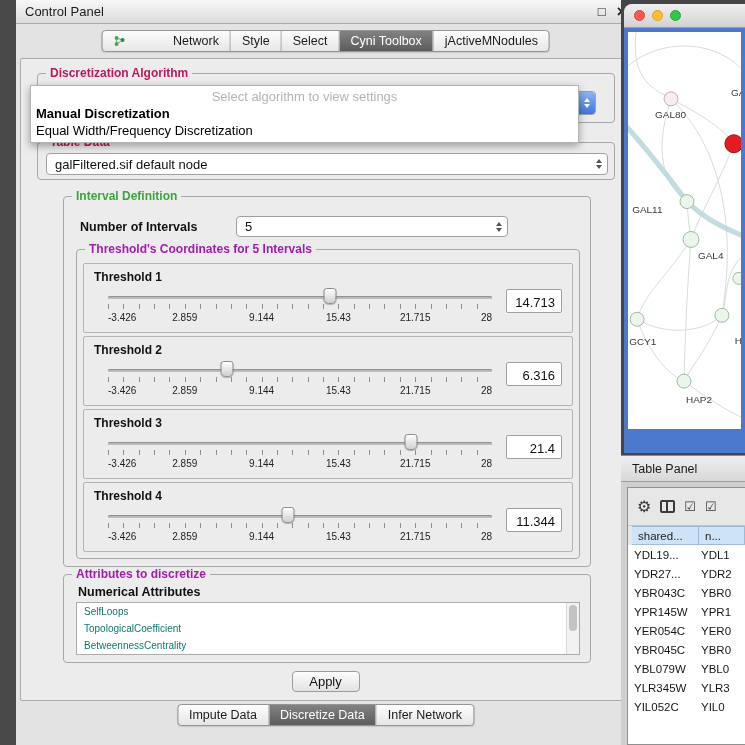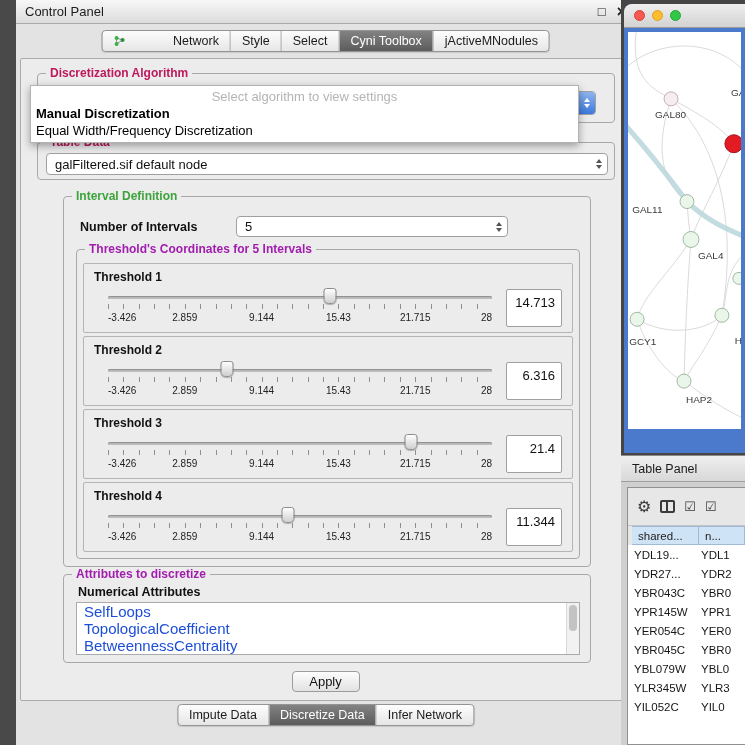--- a/index.html
+++ b/index.html
@@ -61,26 +61,26 @@
 .tp-row{display:flex;align-items:flex-start;padding:2px 10px 0 24px;gap:14px;}
 .slider{position:relative;flex:1;height:42px;}
 .slider-track{position:absolute;left:0;right:0;top:10px;height:3px;background:#bdbdbd;border-radius:2px;box-shadow:inset 0 1px 1px rgba(0,0,0,.25);}
 .slider-thumb{position:absolute;top:2px;width:13px;height:16px;background:linear-gradient(#fefefe,#cfcfcf);border:1px solid #8c8c8c;border-radius:3px 3px 5px 5px;transform:translateX(-50%);box-shadow:0 1px 1px rgba(0,0,0,.25);}
 .slider-ticks{position:absolute;left:0;right:0;top:18px;height:5px;background:repeating-linear-gradient(90deg,#8f8f8f 0 1px,transparent 1px 4%);}
 .slider-labels{position:absolute;left:0;right:0;top:26px;height:12px;font-size:10px;color:#222;}
 .slider-labels span{position:absolute;transform:translateX(-50%);white-space:nowrap;}
 .sl0{left:0;transform:none!important;}
 .sl1{left:20%;}.sl2{left:40%;}.sl3{left:60%;}.sl4{left:80%;}
 .sl5{left:auto!important;right:0;transform:none!important;}
-.value-box{width:56px;height:38px;background:#fff;border:1px solid #a0a0a0;border-radius:2px;font-size:13px;text-align:right;line-height:25px;padding-right:6px;color:#111;margin-top:3px;}
+.value-box{width:56px;height:24px;background:#fff;border:1px solid #a0a0a0;border-radius:2px;font-size:13px;text-align:right;line-height:25px;padding-right:6px;color:#111;margin-top:3px;}
 
 .g-attributes{left:42px;top:515px;width:528px;height:89px;}
 .attr-label{position:absolute;left:14px;top:10px;font-size:12.5px;font-weight:bold;color:#111;}
 .listbox{position:absolute;left:12px;top:27px;width:504px;height:53px;background:#fff;border:1px solid #ababab;overflow:hidden;}
-.list-item{font-size:15px;color:#1d4ed8;padding:1px 0 1px 7px;line-height:15px;white-space:nowrap;}
+.list-item{font-size:10px;color:#0f766e;padding:1px 0 1px 7px;line-height:15px;white-space:nowrap;}
 .list-scrollbar{position:absolute;right:0;top:0;width:13px;height:100%;background:#f2f2f2;border-left:1px solid #d8d8d8;}
 .list-scroll-thumb{position:absolute;left:2px;top:2px;width:8px;height:26px;background:#c3c3c3;border-radius:5px;}
 
 .apply-btn{position:absolute;left:50%;transform:translateX(-50%);top:612px;width:68px;height:21px;background:linear-gradient(#fdfdfd,#e2e2e2);border:1px solid #9c9c9c;border-radius:4px;font-size:13px;text-align:center;line-height:19px;color:#111;}
 
 
 .right-side{position:absolute;left:621px;top:0;width:124px;height:745px;background:#454545;}
 .network-window{position:absolute;left:3px;top:4px;width:121px;height:449px;background:#4b79cb;border-radius:8px 0 0 0;overflow:hidden;}
 .net-titlebar{position:absolute;left:0;top:0;right:0;height:24px;background:linear-gradient(#efefef,#d2d2d2);border-bottom:1px solid #9c9c9c;display:flex;align-items:center;gap:7px;padding-left:10px;}
 .light{width:11px;height:11px;border-radius:50%;}

